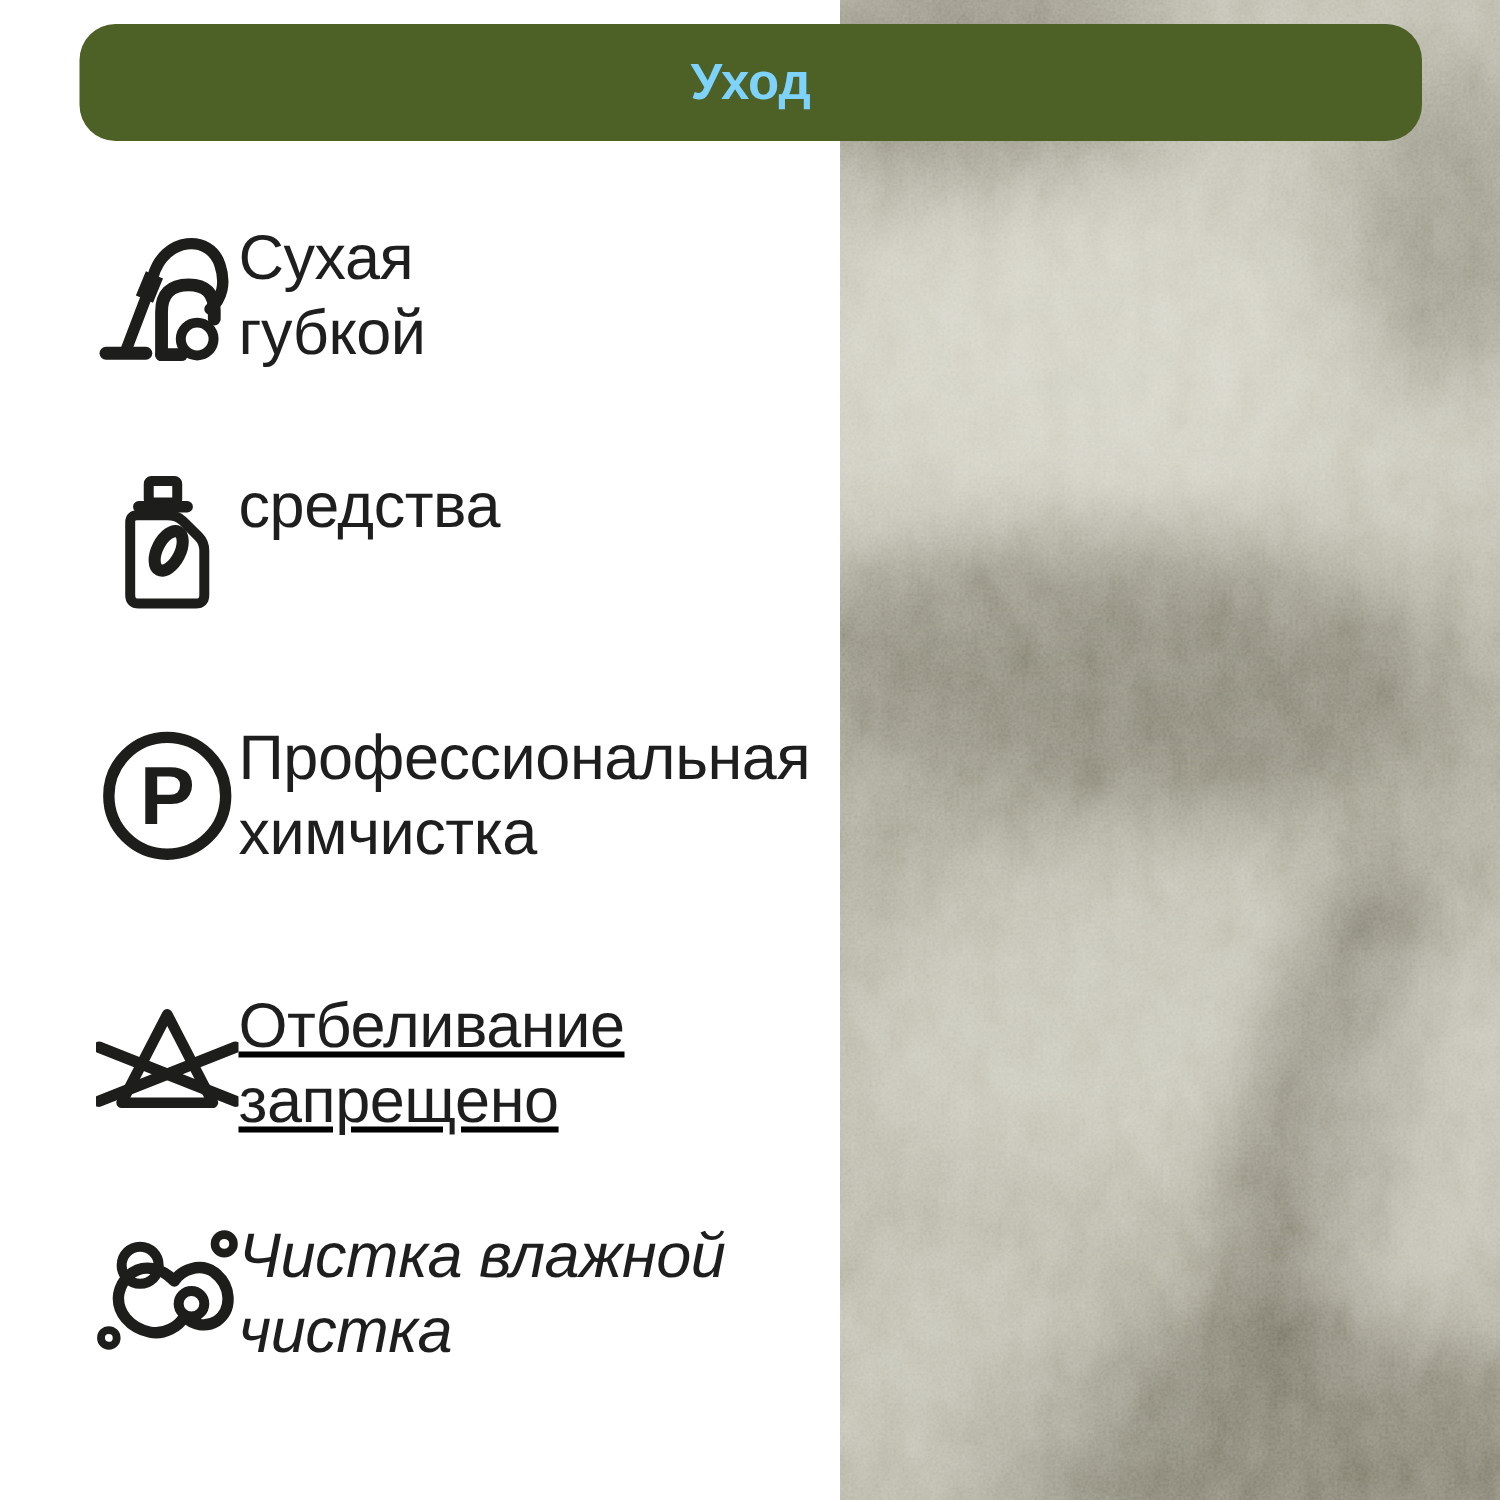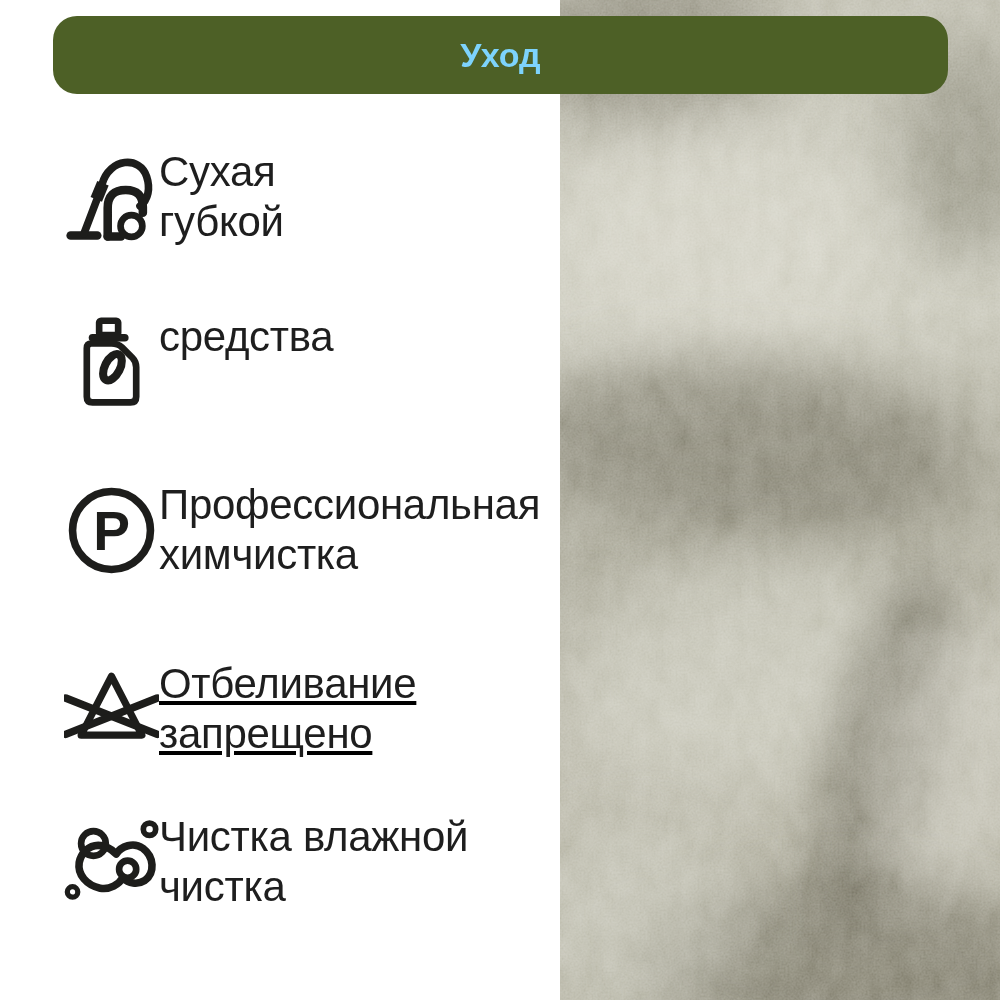--- a/index.html
+++ b/index.html
@@ -21,21 +21,21 @@
   .f9{left:-30px;bottom:-20px;width:220px;height:200px;background:rgba(200,199,186,.5);filter:blur(28px);}
   .grain{position:absolute;inset:0;width:100%;height:100%;mix-blend-mode:soft-light;}
 
   
   .banner{position:absolute;left:53px;top:16px;width:895px;height:78px;border-radius:24px;
           background:#4d6026;display:flex;align-items:center;justify-content:center;z-index:5;}
   .banner-title{color:#7dd3fc;font-size:34px;font-weight:bold;line-height:1;}
 
   
   .care-row{position:absolute;left:64px;height:100px;display:flex;z-index:4;}
-  .r1{top:147px;} .r2{top:312px;} .r3{top:480px;} .r4{top:659px;text-decoration:underline;} .r5{top:812px;}
+  .r1{top:147px;} .r2{top:312px;} .r3{top:480px;} .r4{top:659px;text-decoration:underline;} .r5{top:812px;font-style:italic;}
   .icon-box{width:95px;height:100px;flex:0 0 95px;display:flex;align-items:center;justify-content:center;}
   .icon-box svg{display:block;}
   .care-text{color:#1e1e1e;font-size:42px;line-height:50px;letter-spacing:-0.3px;white-space:nowrap;}
   .care-text span{display:block;}
   .ink{stroke:#1d1d1b;fill:none;}
 </style>
 </head>
 <body>
 
 <div class="stage">

